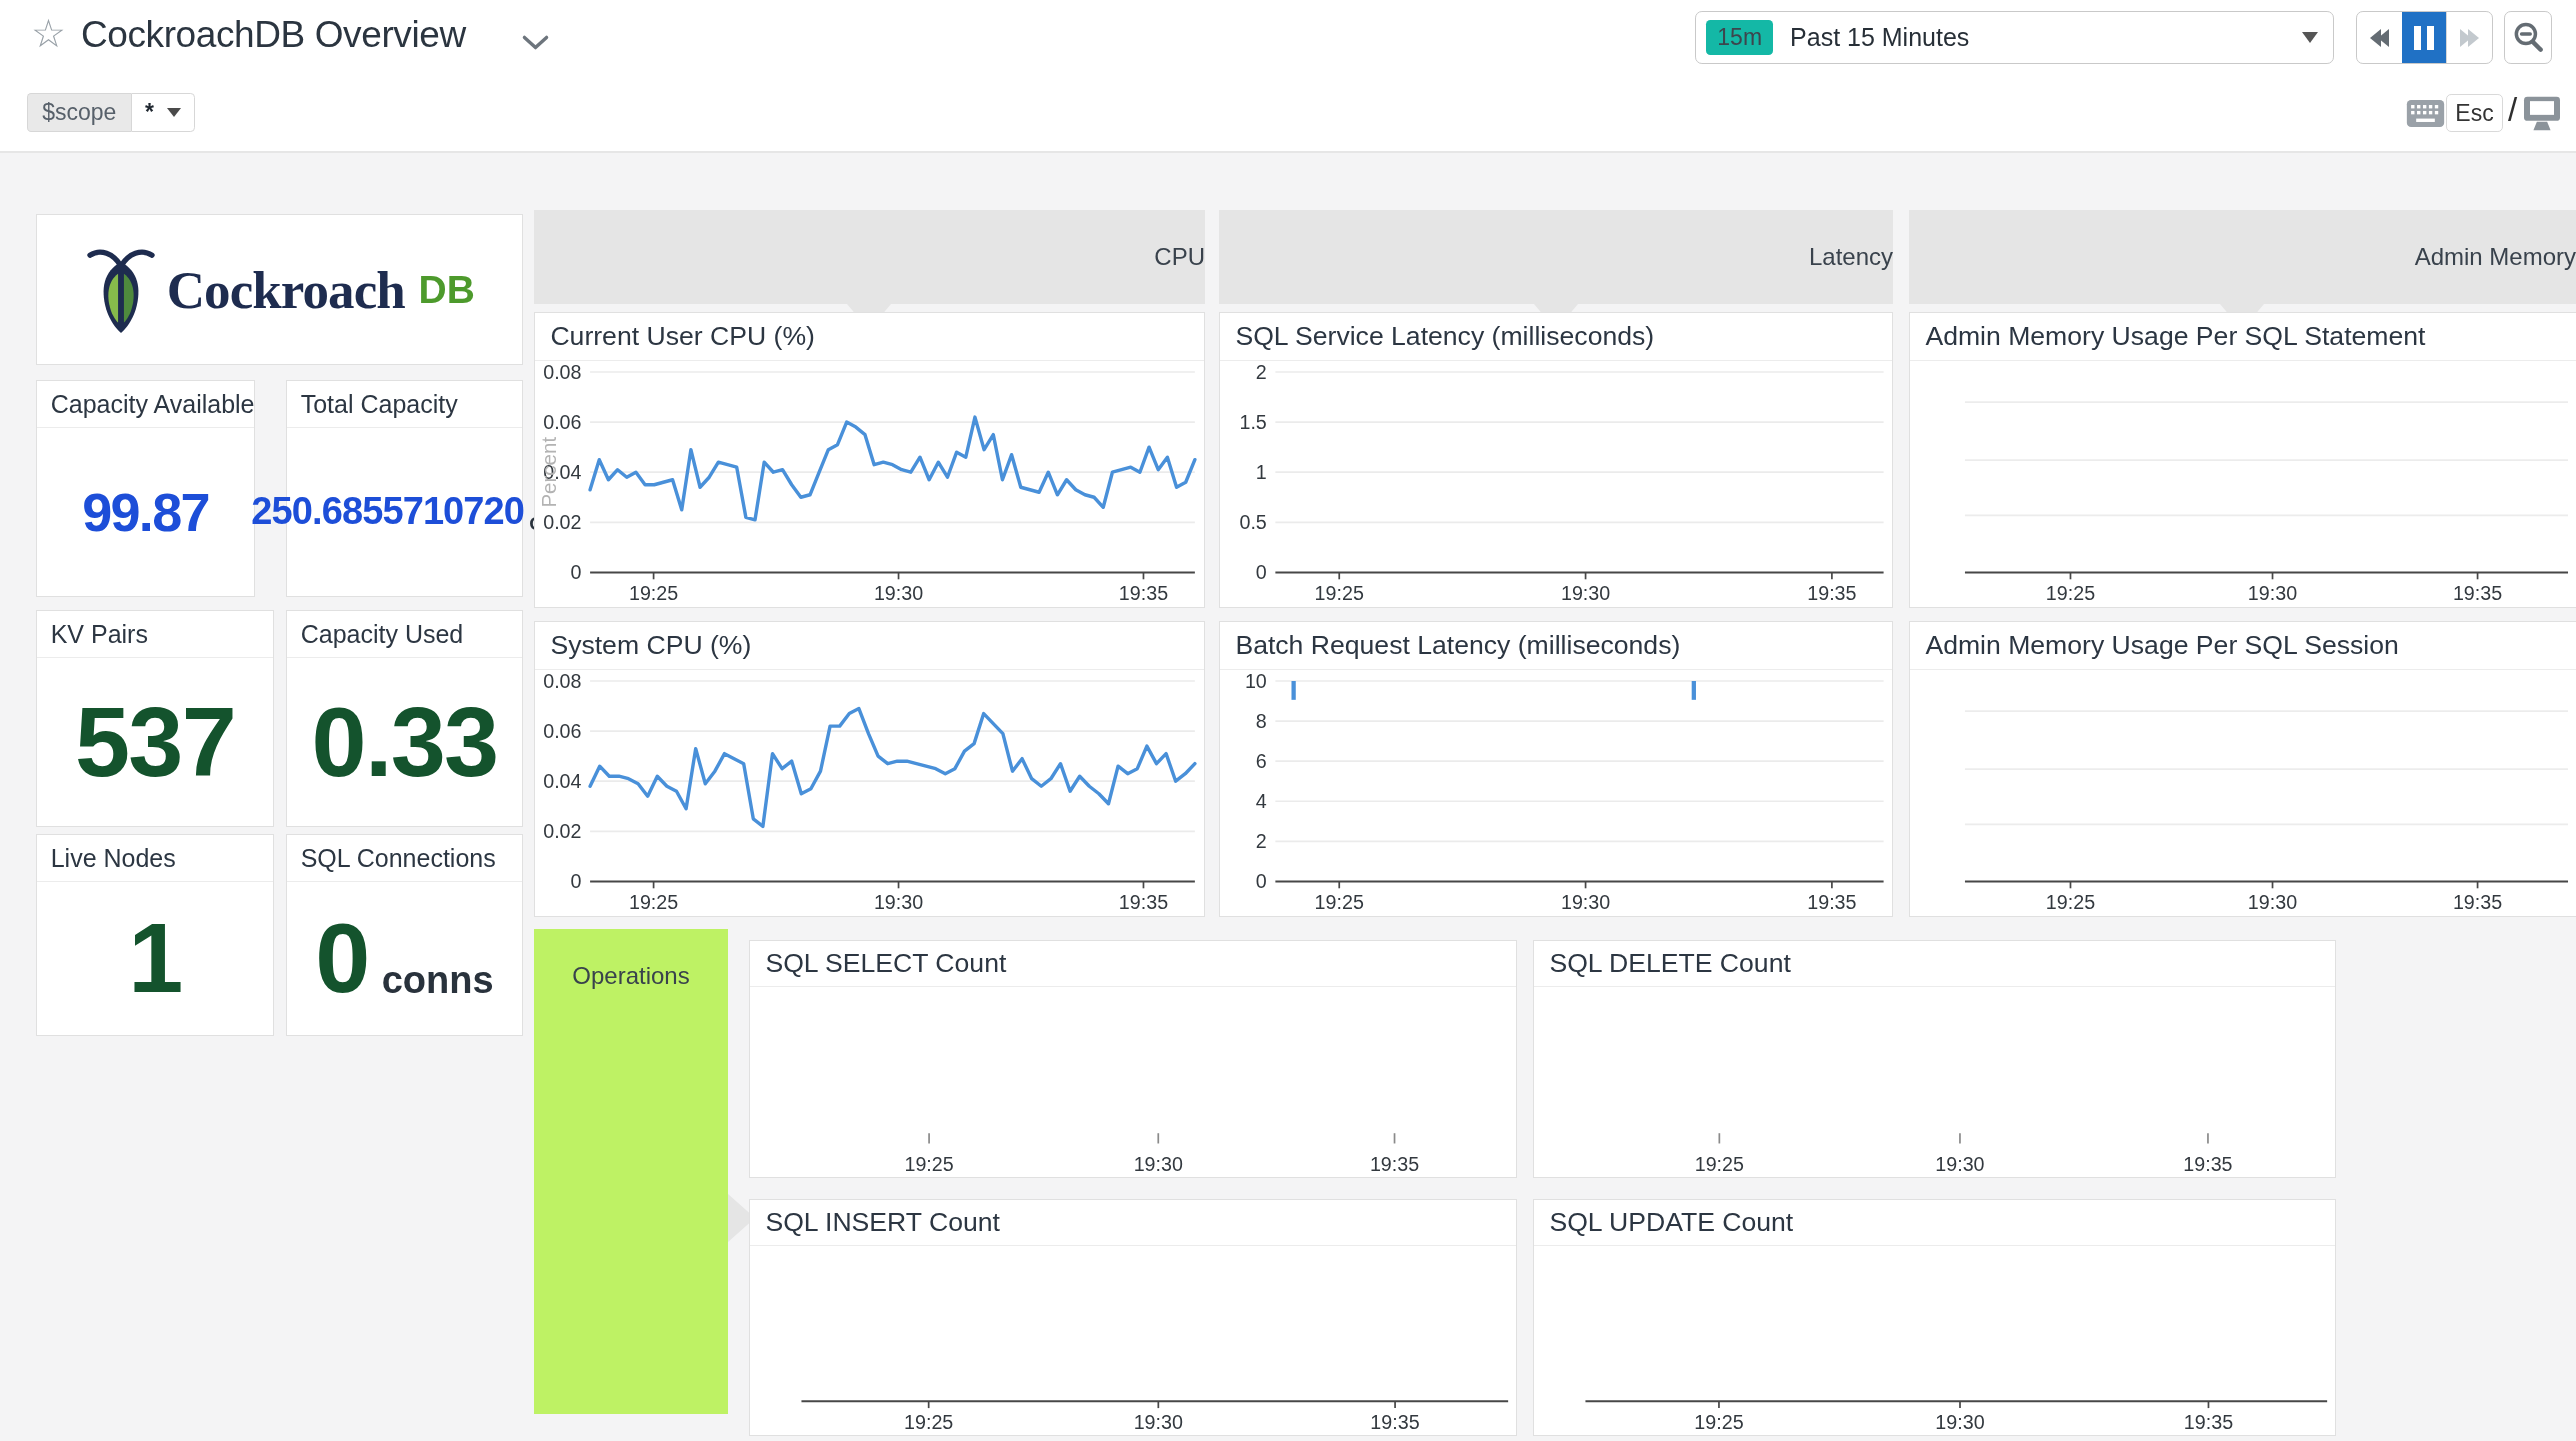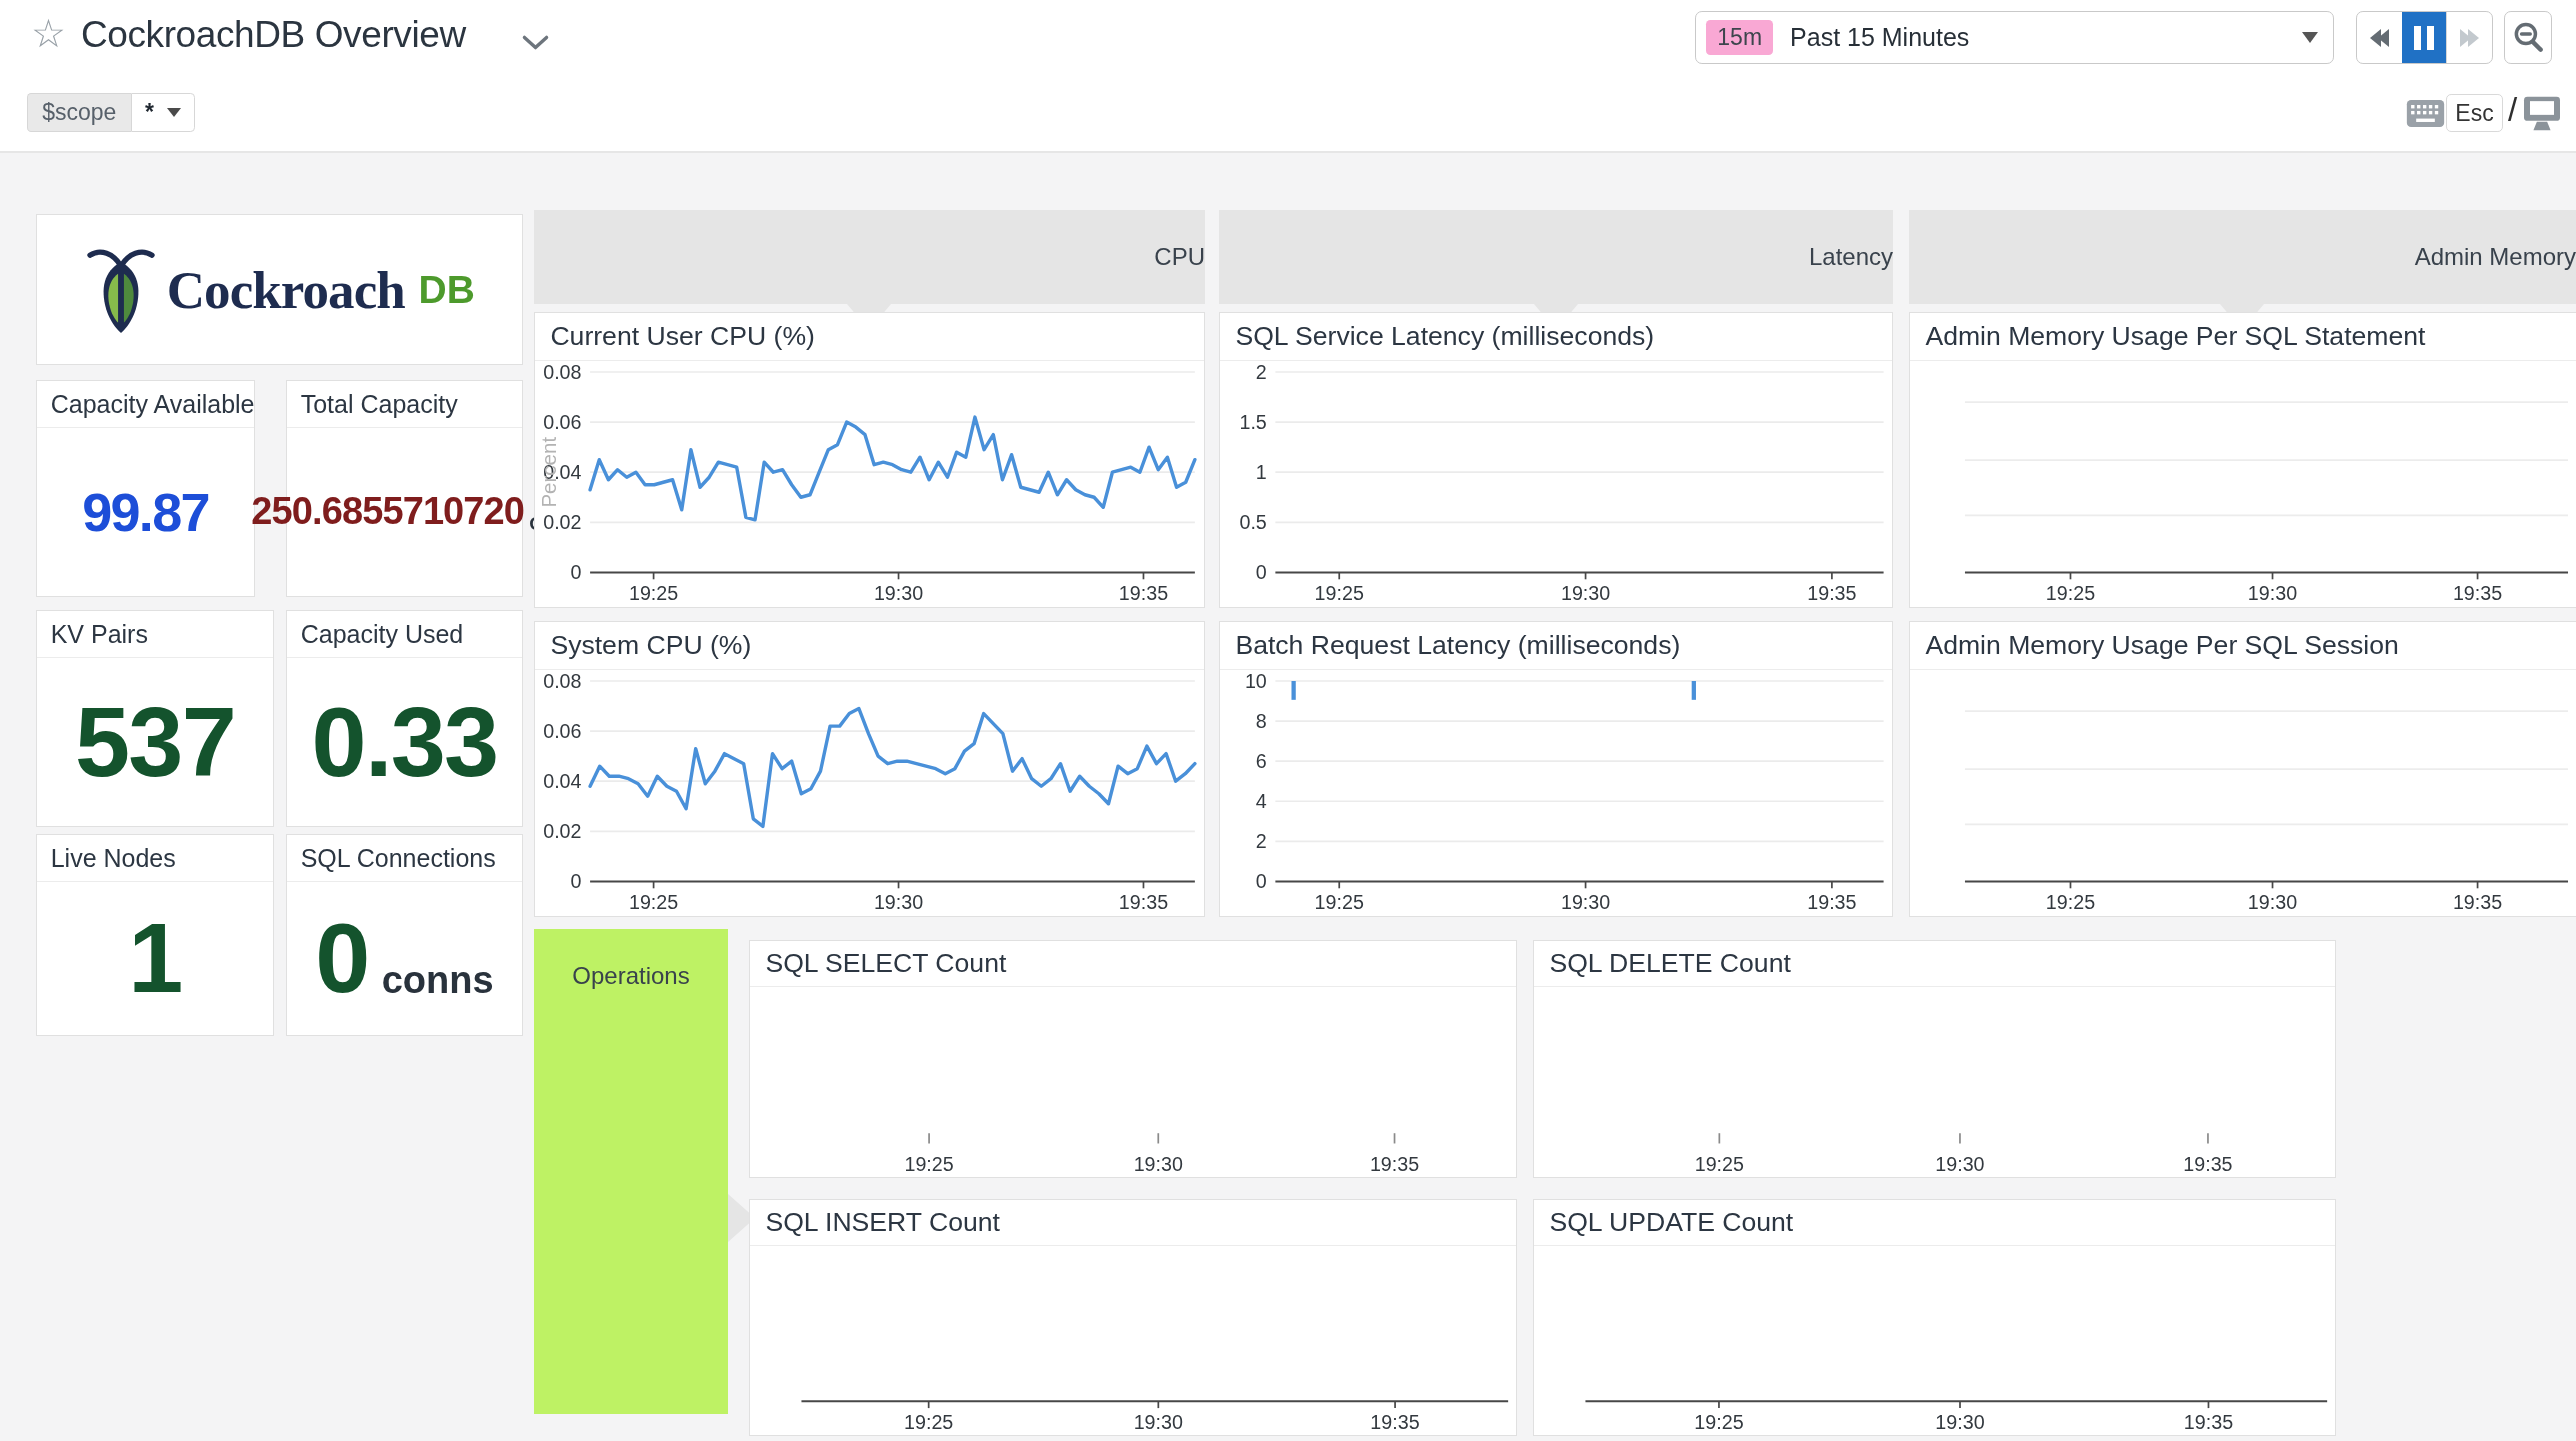--- a/index.html
+++ b/index.html
@@ -13,21 +13,21 @@
   
   .dash-bg{position:absolute;left:0;top:153px;right:0;bottom:0;background:#f4f4f5;}
   .top-divider{position:absolute;left:0;top:151px;width:2576px;height:1.7px;background:#e6e6e6;}
   .star{left:31px;top:13.7px;font-size:39px;color:#98a0a7;line-height:1;}
   .page-title{left:81px;top:13.7px;font-size:37px;font-weight:500;color:#2b3540;letter-spacing:-0.4px;}
   .title-chevron{left:521px;top:34px;}
   .time-picker{
     left:1695px;top:11px;width:639px;height:53px;background:#fff;
     border:1.7px solid #c9c9c9;border-radius:6.9px;display:flex;align-items:center;box-sizing:border-box;
   }
-  .time-badge{background:#f9a8d4;border-radius:4.3px;margin-left:10.3px;padding:4.3px 11px;font-size:23px;color:#3d454d;}
+  .time-badge{background:#14b8a6;border-radius:4.3px;margin-left:10.3px;padding:4.3px 11px;font-size:23px;color:#3d454d;}
   .time-label{font-size:25px;color:#272f37;margin-left:17px;flex:1;}
   .caret-down{width:0;height:0;border-left:8.6px solid transparent;border-right:8.6px solid transparent;border-top:11px solid #555;margin-right:15.4px;}
   .transport{
     left:2356px;top:11px;width:137px;height:53px;border:1.7px solid #c9c9c9;border-radius:6.9px;
     display:flex;overflow:hidden;box-sizing:border-box;background:#fff;
   }
   .transport .cell{flex:1;display:flex;align-items:center;justify-content:center;}
   .cell+.cell{border-left:1.7px solid #d6d6d6;}
   .cell.pause{background:#2071c5;border-left:none;}
   .pause-bars{display:flex;gap:6px;}
@@ -52,21 +52,21 @@
   
   .card{position:absolute;background:#fff;border:1.7px solid #e0e0e0;box-sizing:border-box;}
   .logo-card{left:36px;top:214px;width:487px;height:151px;display:flex;align-items:center;justify-content:center;gap:8.6px;}
   .logo-word{font-family:"Liberation Serif", serif;font-weight:bold;font-size:53px;color:#1e2c4f;letter-spacing:-0.9px;}
   .logo-db{font-size:39px;font-weight:bold;color:#4d9a2c;font-family:"Liberation Sans", sans-serif;margin-left:5.1px;}
   .tile .tile-label{height:46px;display:flex;align-items:center;padding-left:13.7px;font-size:25px;color:#2c3642;
     border-bottom:1.7px solid #ececec;white-space:nowrap;overflow:hidden;}
   .tile .tile-value{position:absolute;left:0;right:0;top:46px;bottom:0;display:flex;align-items:center;justify-content:center;}
   .v-green{font-size:54px;font-weight:bold;color:#1d4ed8;letter-spacing:-1.7px;}
   .v-big{font-size:99px;font-weight:bold;color:#14532d;letter-spacing:-1.7px;}
-  .v-med{font-size:38px;font-weight:bold;color:#7f1d1d;letter-spacing:-0.9px;}
+  .v-med{font-size:38px;font-weight:bold;color:#1d4ed8;letter-spacing:-0.9px;}
   .unit-sm{font-size:19px;font-weight:bold;color:#29323c;margin-left:5.1px;align-self:center;transform:translateY(12px);}
   .unit-md{font-size:38px;font-weight:bold;color:#29323c;margin-left:13px;transform:translateY(22px);}
   
   .group-header{position:absolute;background:#e5e5e5;display:flex;align-items:center;justify-content:flex-end;
     font-size:24px;color:#39424c;}
   .group-pointer-down{position:absolute;width:0;height:0;border-left:22px solid transparent;border-right:22px solid transparent;border-top:26px solid #e5e5e5;}
   .ops-box{position:absolute;left:534px;top:929px;width:194px;height:485px;background:#bef264;}
   .ops-label{position:absolute;left:0;right:0;top:33px;text-align:center;font-size:24px;color:#39424c;}
   .ops-pointer{position:absolute;left:728px;top:1194px;width:0;height:0;
     border-top:24px solid transparent;border-bottom:24px solid transparent;border-left:27.4px solid #e5e5e5;}

